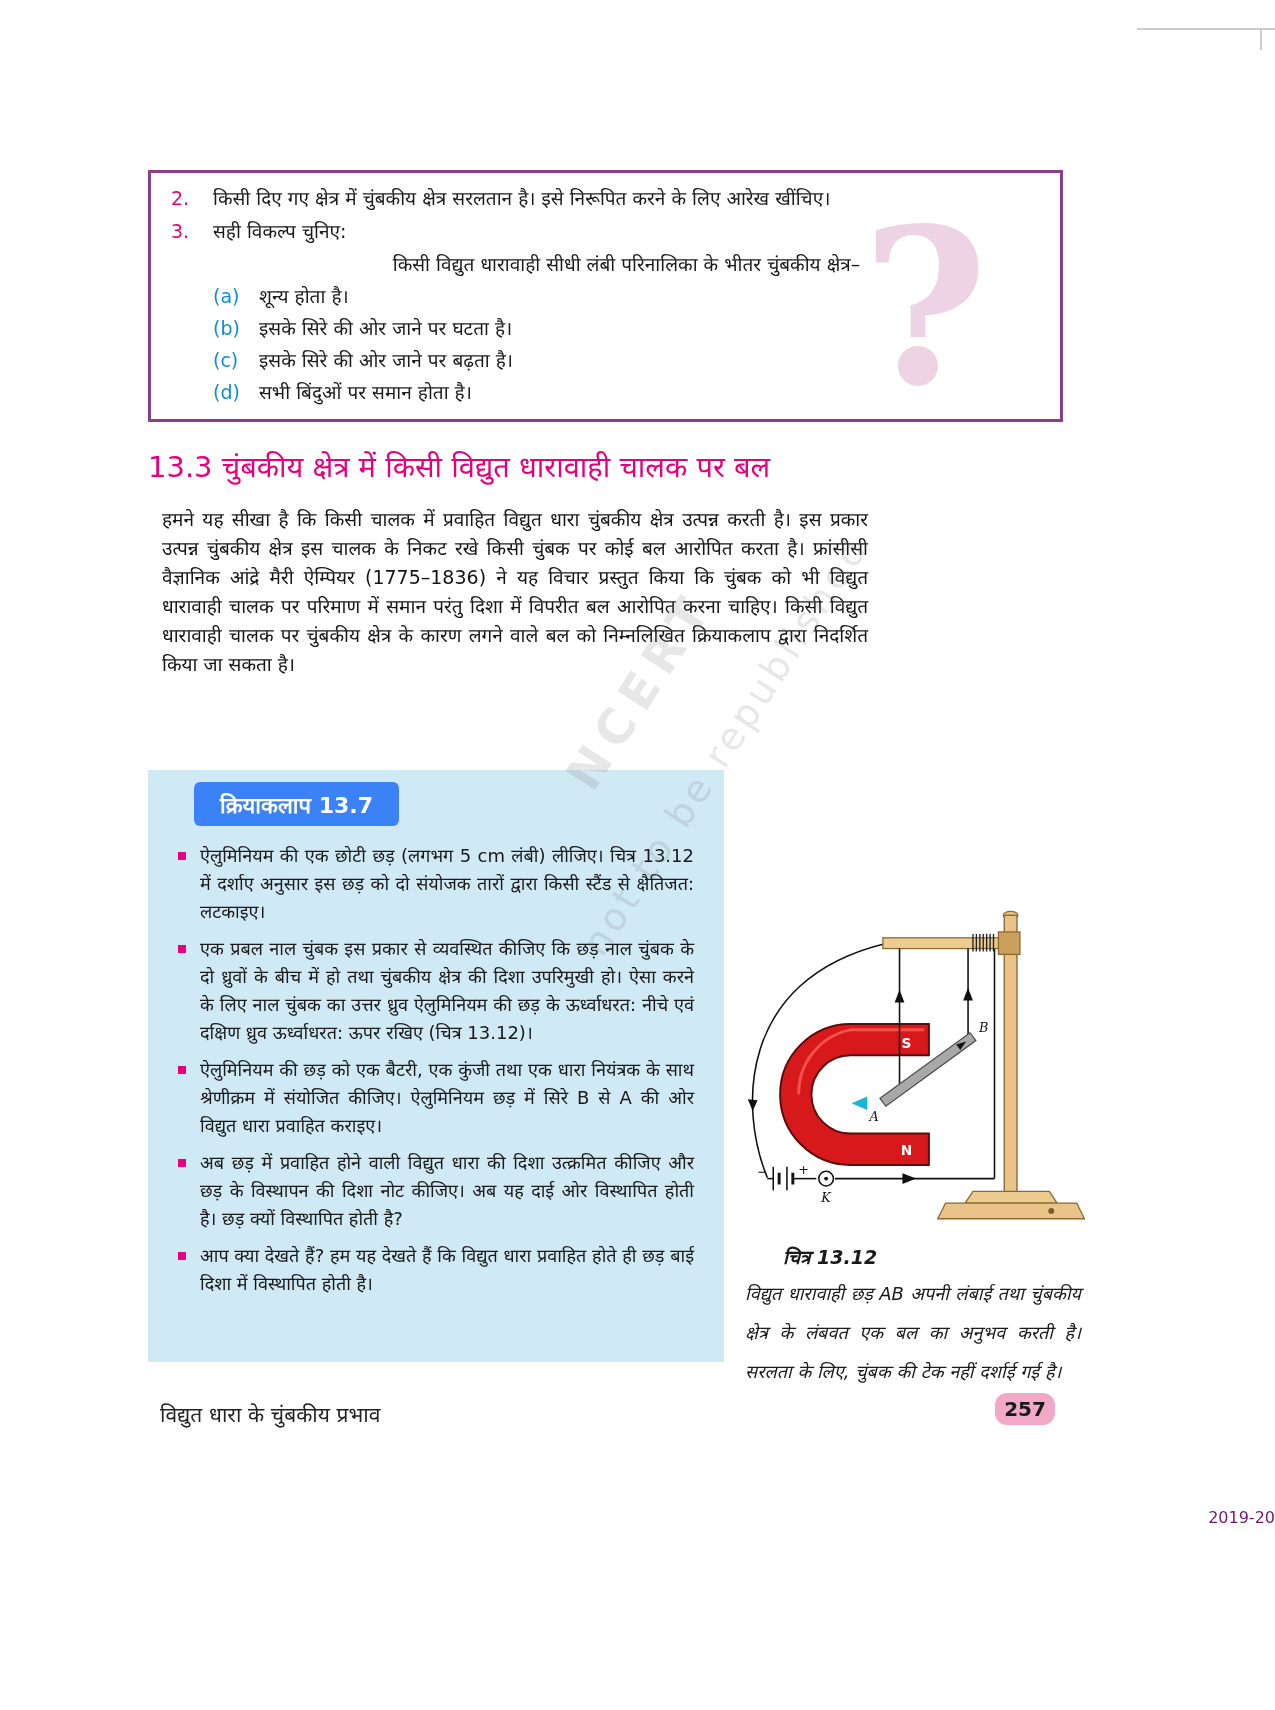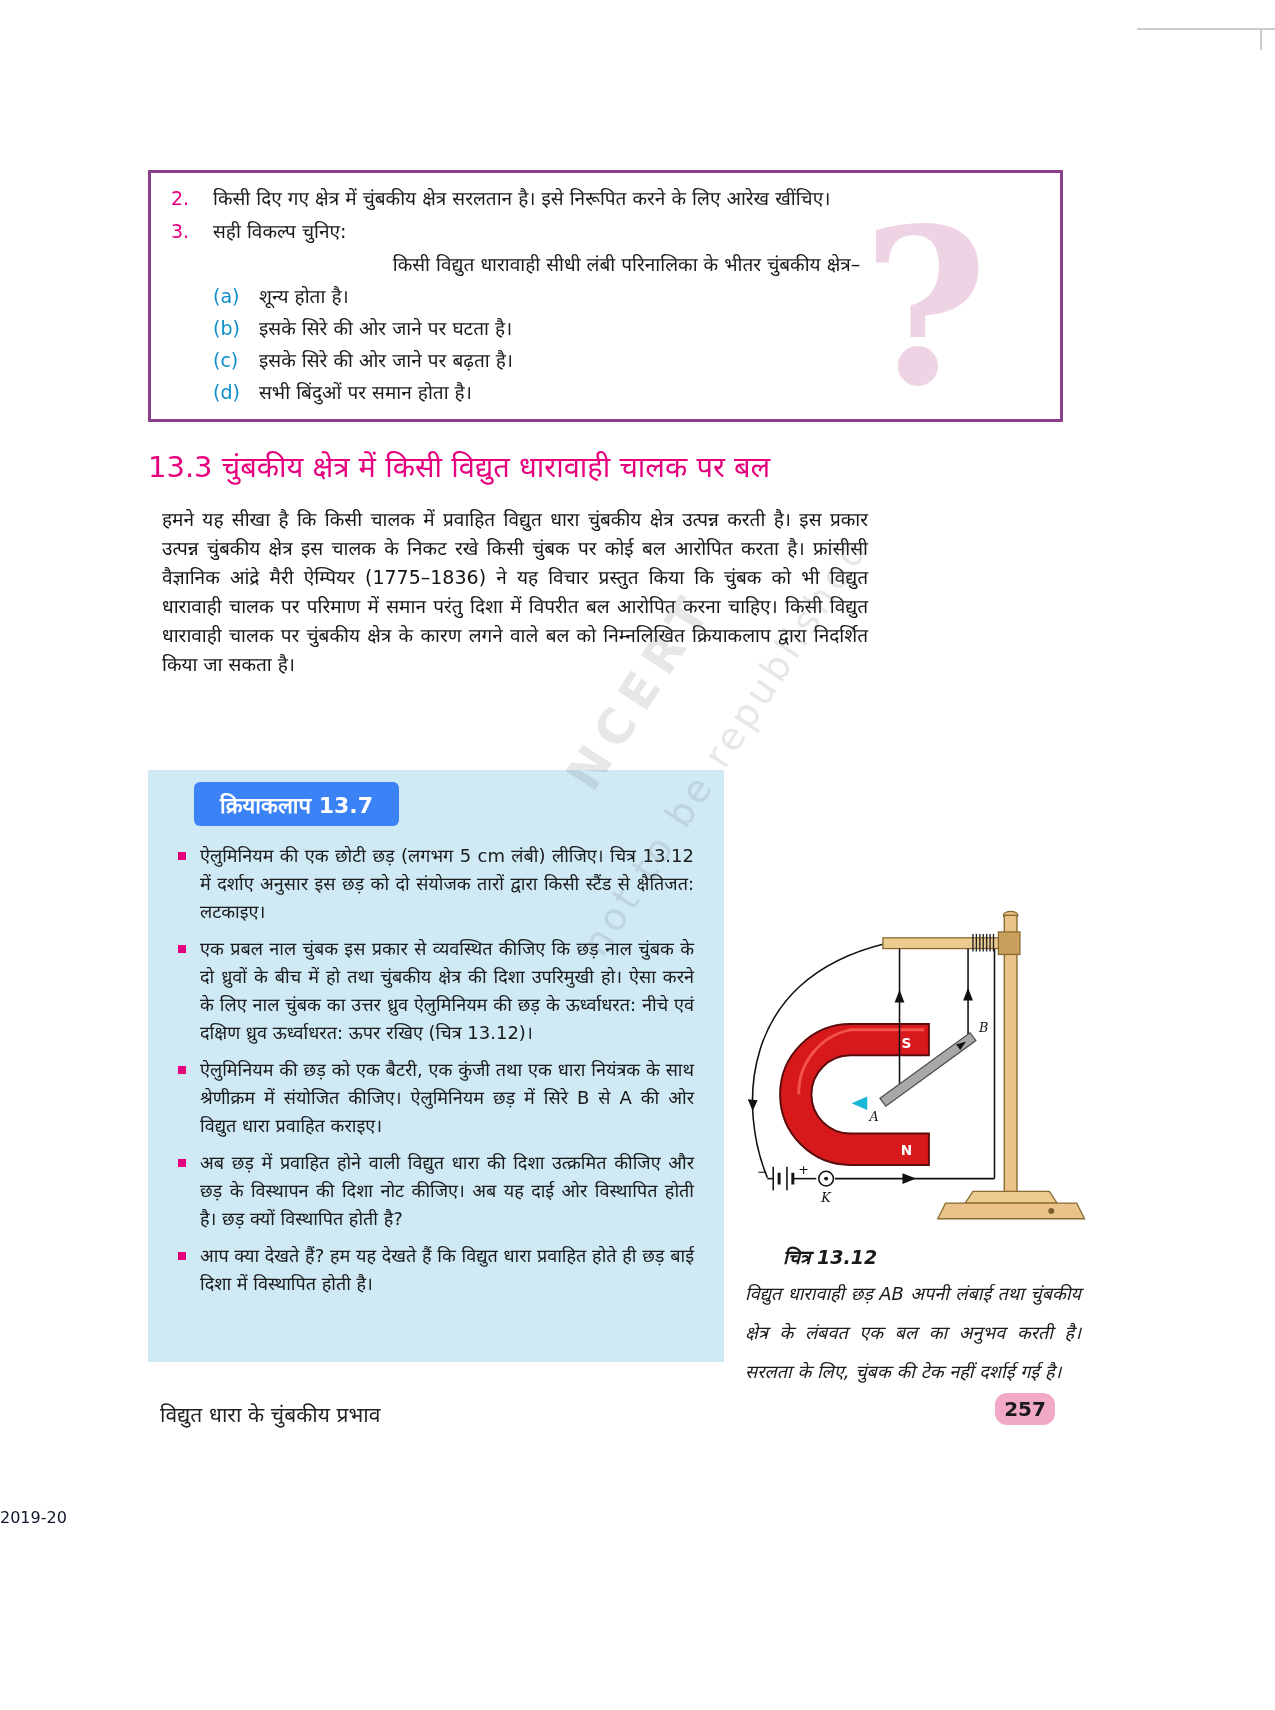--- a/index.html
+++ b/index.html
@@ -75,21 +75,21 @@
     font-size:18px; line-height:39px; font-style:italic; text-align:justify;
   }
 
   
   .footer-left { position:absolute; left:160px; top:1400px; font-size:21px; color:#222; }
   .page-badge {
     position:absolute; left:995px; top:1393px; width:60px; height:32px;
     background:#f2a9c8; border-radius:12px; text-align:center; line-height:32px;
     font-size:20px; font-weight:bold; color:#1a1a1a;
   }
-  .year-mark { position:absolute; left:0; top:1508px; width:1275px; text-align:left; font-size:16px; color:#0f172a; }
+  .year-mark { position:absolute; left:0; top:1508px; width:1275px; text-align:right; font-size:16px; color:#701a75; }
 
   svg text { font-family:"DejaVu Sans", sans-serif; }
   .lbl-serif { font-family:"DejaVu Serif", serif; font-style:italic; }
 </style>
 </head>
 <body>
 
 <div class="page">
 
   <div class="corner-h"></div>

